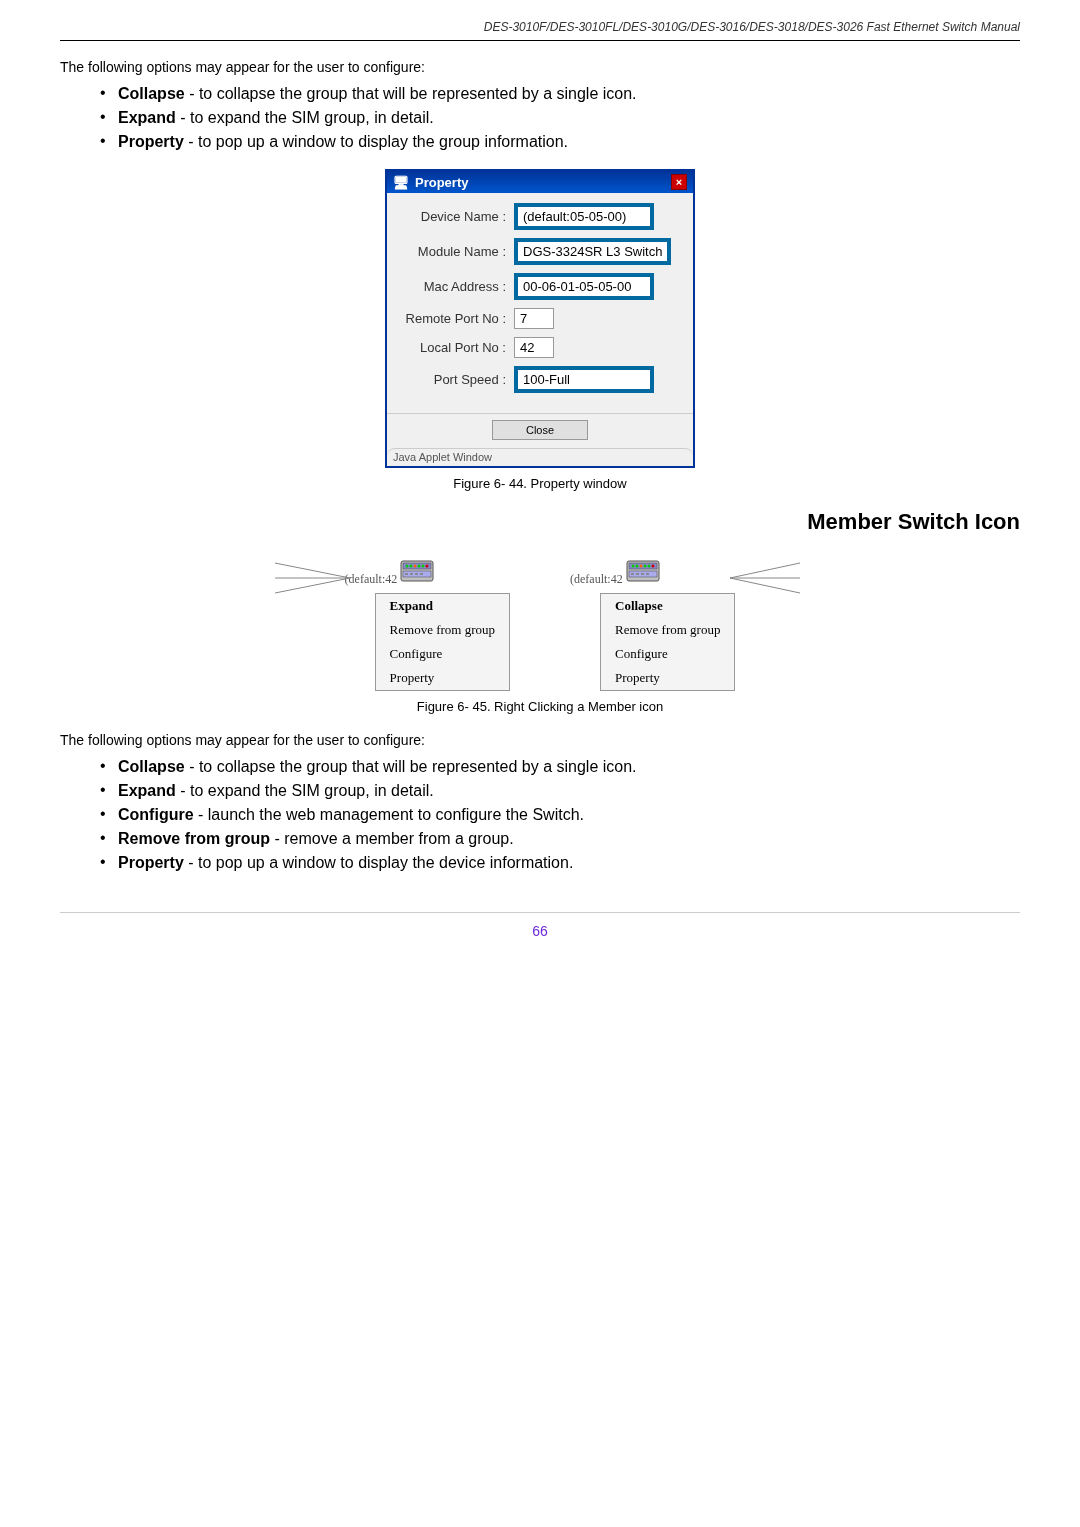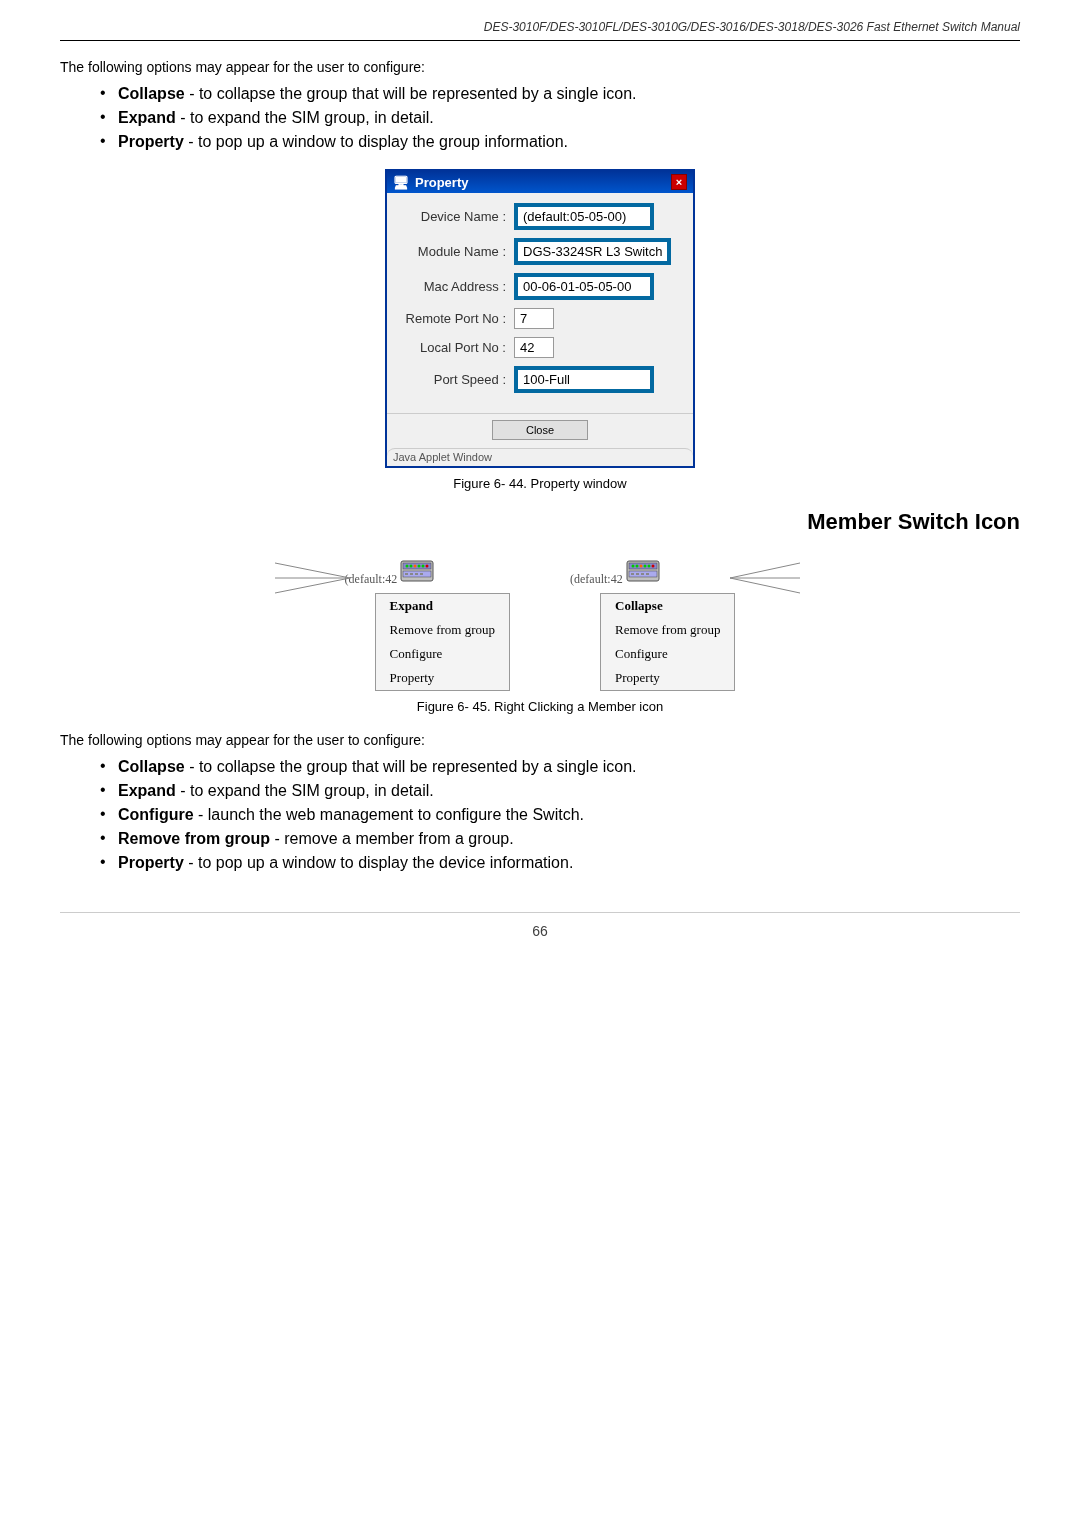--- a/index.html
+++ b/index.html
@@ -204,21 +204,21 @@
       cursor: pointer;
     }
     .context-menu-item.bold-item {
       font-weight: bold;
     }
 
     .page-footer {
       text-align: center;
       margin-top: 40px;
       font-size: 14px;
-      color: #404040;
+      color: #6d28d9;
       border-top: 1px solid #ccc;
       padding-top: 10px;
     }
 
     .dialog-icon {
       width: 16px;
       height: 16px;
       display: inline-flex;
       align-items: center;
       justify-content: center;

